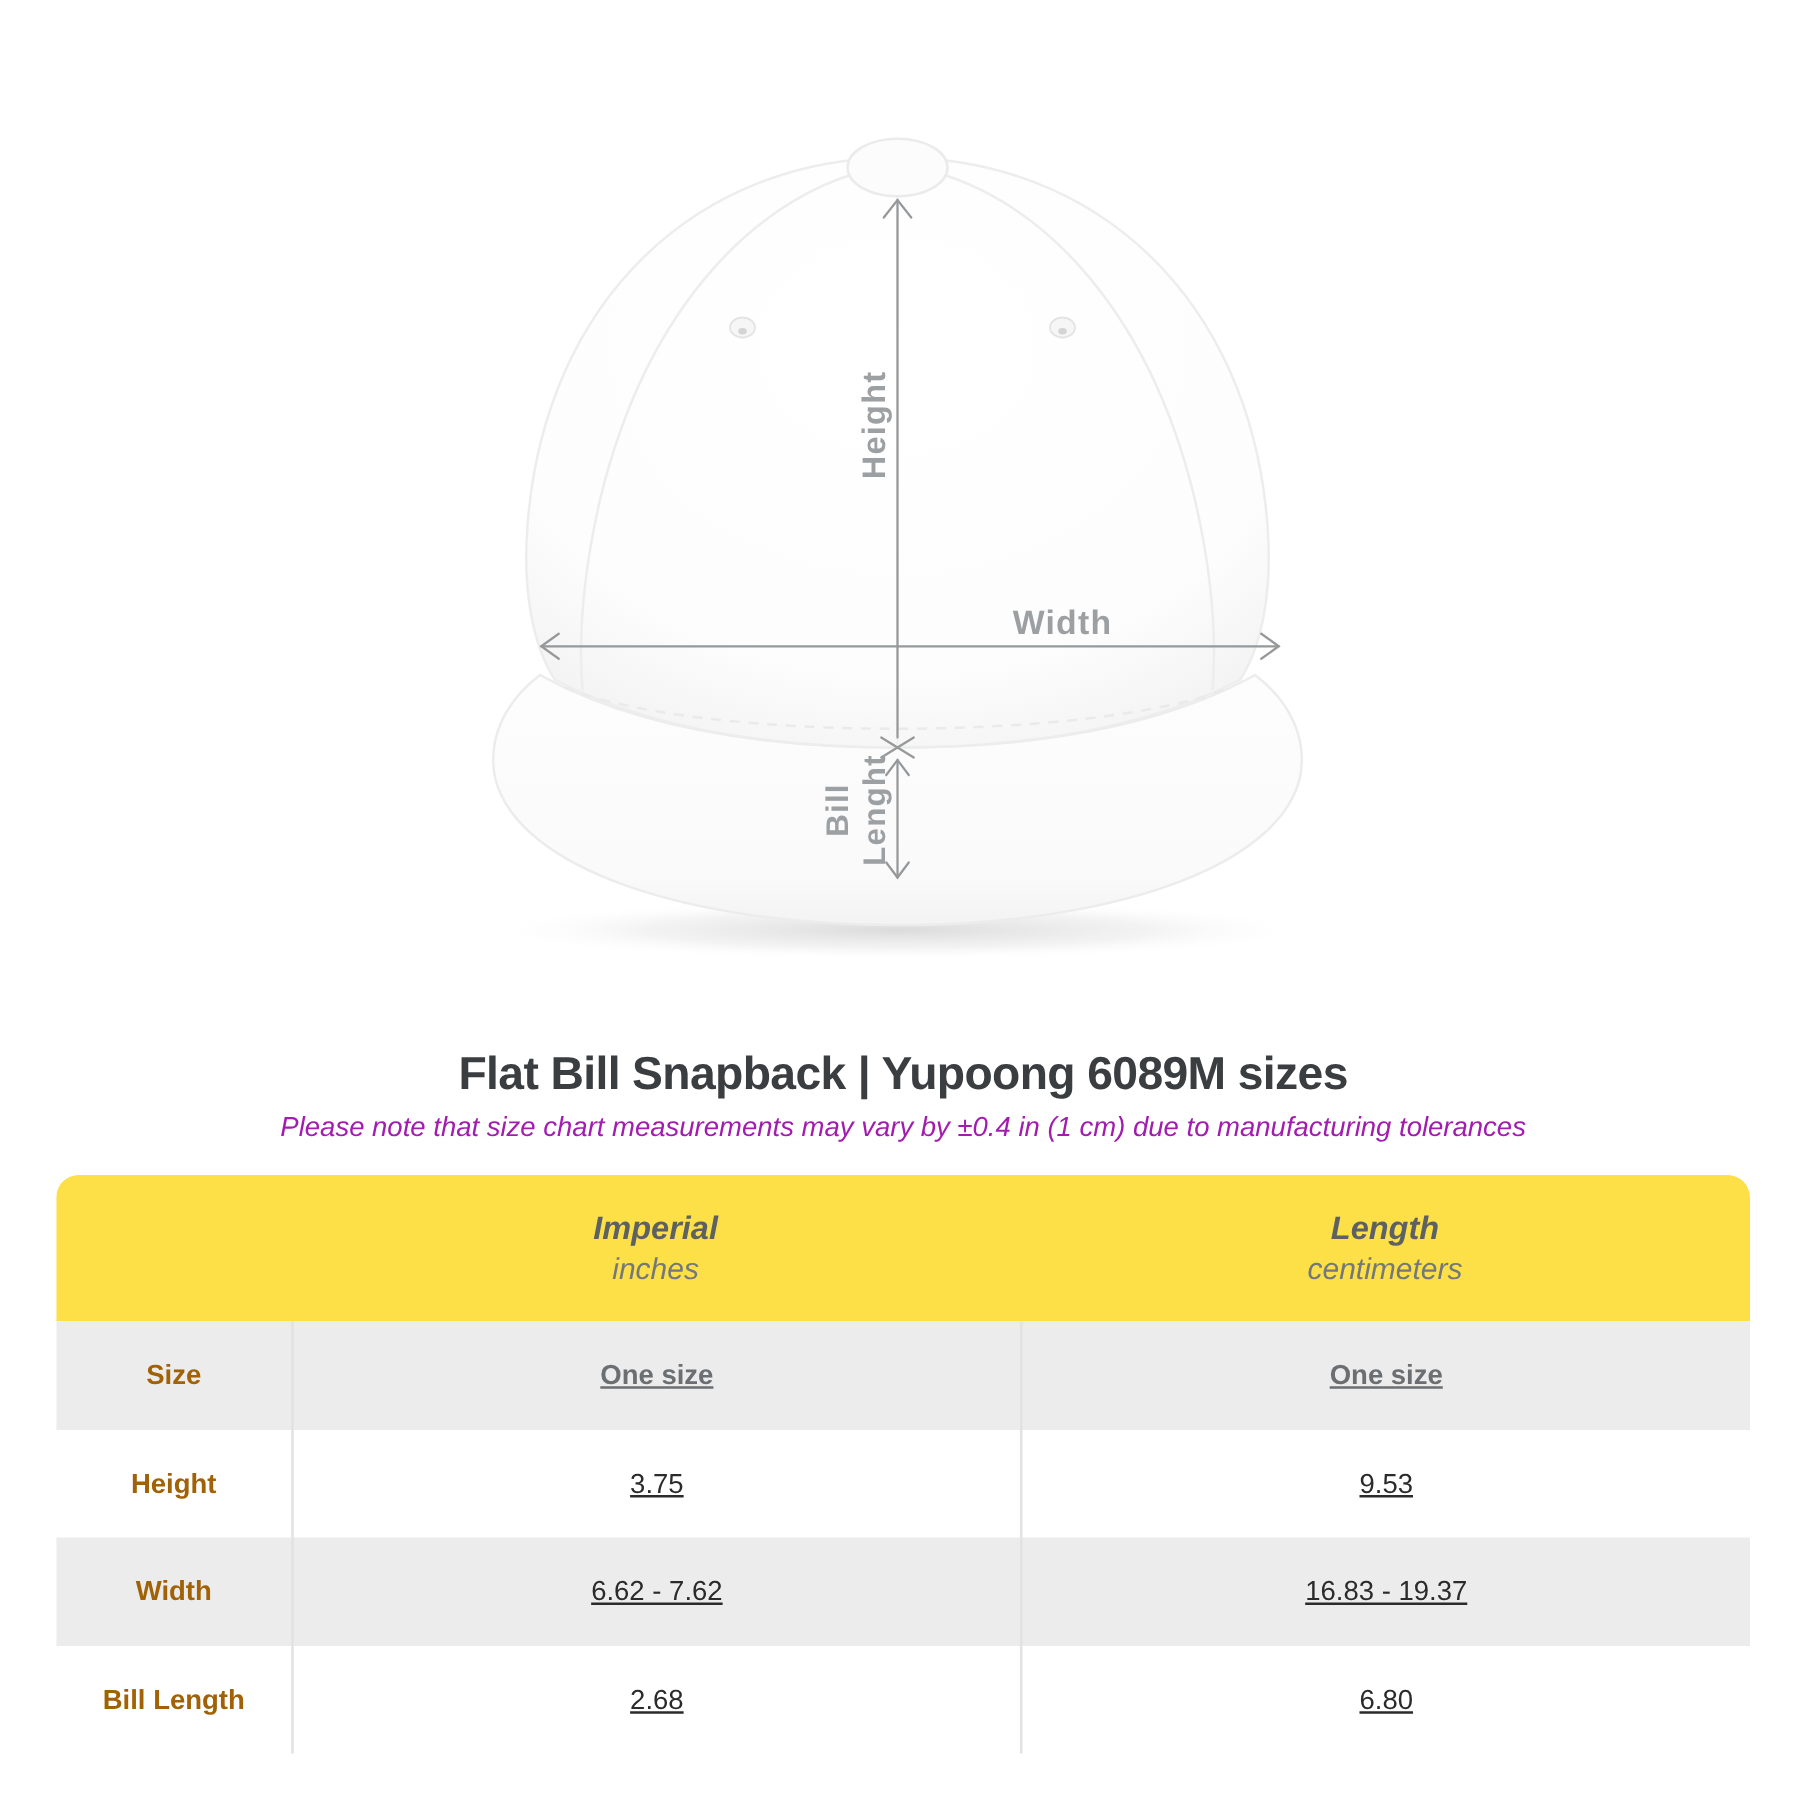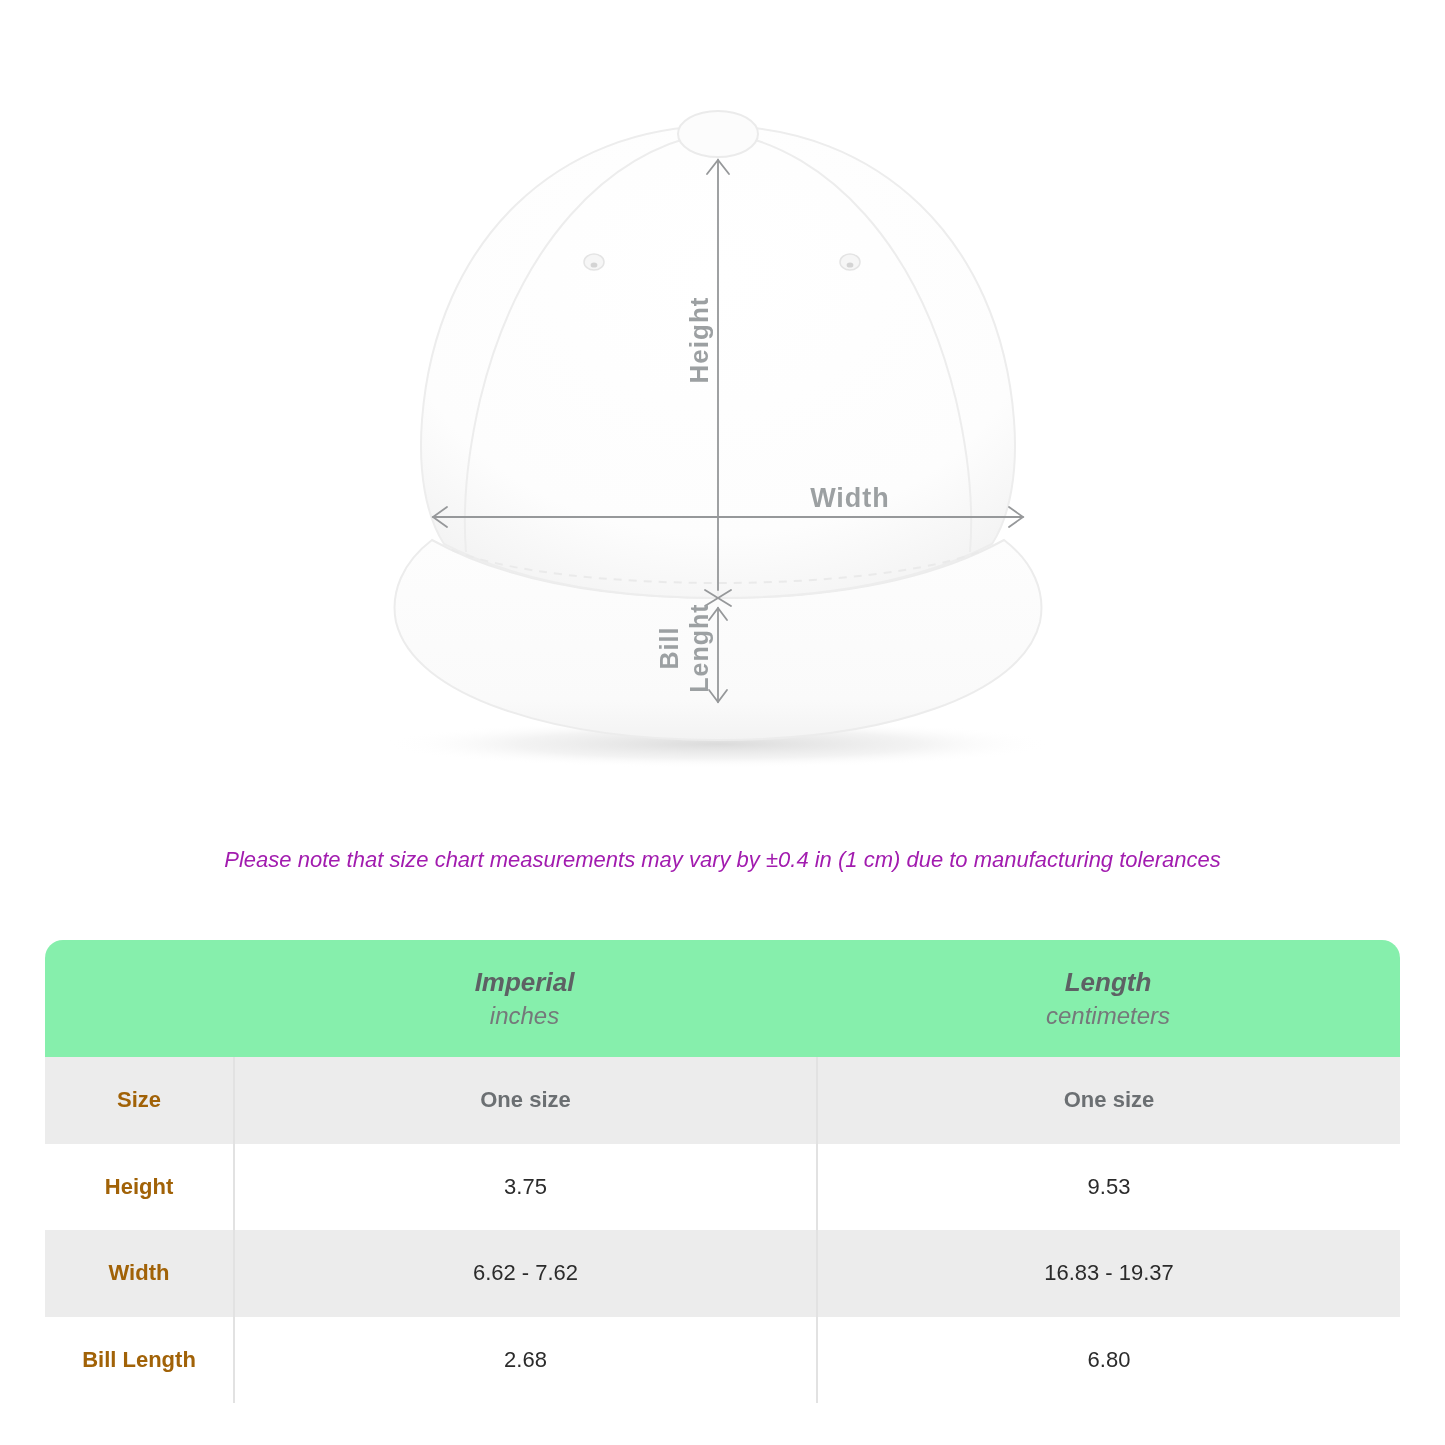--- a/index.html
+++ b/index.html
@@ -12,31 +12,31 @@
   .dim-label { font-weight:bold; fill:#9ca0a2; letter-spacing:1px; }
 
   
   .title-block { position:absolute; left:0; top:838px; width:1445px; text-align:center; }
   .page-title { font-size:37px; font-weight:bold; color:#3b3e40; letter-spacing:-0.5px; }
   .page-subtitle { margin-top:9px; font-size:22px; font-style:italic; color:#a21caf; }
 
   
   .size-table { position:absolute; left:45px; top:940px; width:1355px; height:463px;
                 border-radius:18px; overflow:hidden; }
-  .table-header { height:117px; background:#86efac; display:grid;
+  .table-header { height:117px; background:#fde047; display:grid;
                   grid-template-columns:188px 583px 584px; }
   .unit-head { display:flex; flex-direction:column; align-items:center; justify-content:center; }
   .unit-name { font-size:26px; font-weight:bold; font-style:italic; color:#5d6164; }
   .unit-sub  { font-size:24px; font-style:italic; color:#75787a; margin-top:4px; }
   .t-row { display:grid; grid-template-columns:188px 583px 584px; height:86.5px; background:#ffffff; }
   .t-row:nth-child(even) { background:#ececec; }
   .t-cell { display:flex; align-items:center; justify-content:center; font-size:22px; }
   .t-cell.mid, .t-cell.right { border-left:2px solid #e2e2e2; }
   .row-label { font-weight:bold; color:#a16207; }
-  .val { color:#2b2b2b; }
+  .val { color:#2b2b2b;text-decoration:underline; }
   .val.sizeword { font-weight:bold; color:#6b6f72; }
 </style>
 </head>
 <body>
 
 <div class="stage">
 
   <div class="hat-wrap">
     <svg width="1445" height="820" viewBox="0 0 1445 820">
       <defs>
@@ -112,20 +112,21 @@
       <text class="dim-label" font-size="26" text-anchor="middle" transform="translate(708 340) rotate(-90)">Height</text>
 
       <text class="dim-label" font-size="27" text-anchor="middle" x="850" y="507">Width</text>
 
       <text class="dim-label" font-size="25" text-anchor="middle" transform="translate(678 648) rotate(-90)">Bill</text>
       <text class="dim-label" font-size="25" text-anchor="middle" transform="translate(708 648) rotate(-90)">Lenght</text>
     </svg>
   </div>
 
   <div class="title-block">
+    <div class="page-title">Flat Bill Snapback | Yupoong 6089M sizes</div>
     <div class="page-subtitle">Please note that size chart measurements may vary by ±0.4 in (1 cm) due to manufacturing tolerances</div>
   </div>
 
   <div class="size-table">
     <div class="table-header">
       <div></div>
       <div class="unit-head">
         <div class="unit-name">Imperial</div>
         <div class="unit-sub">inches</div>
       </div>

